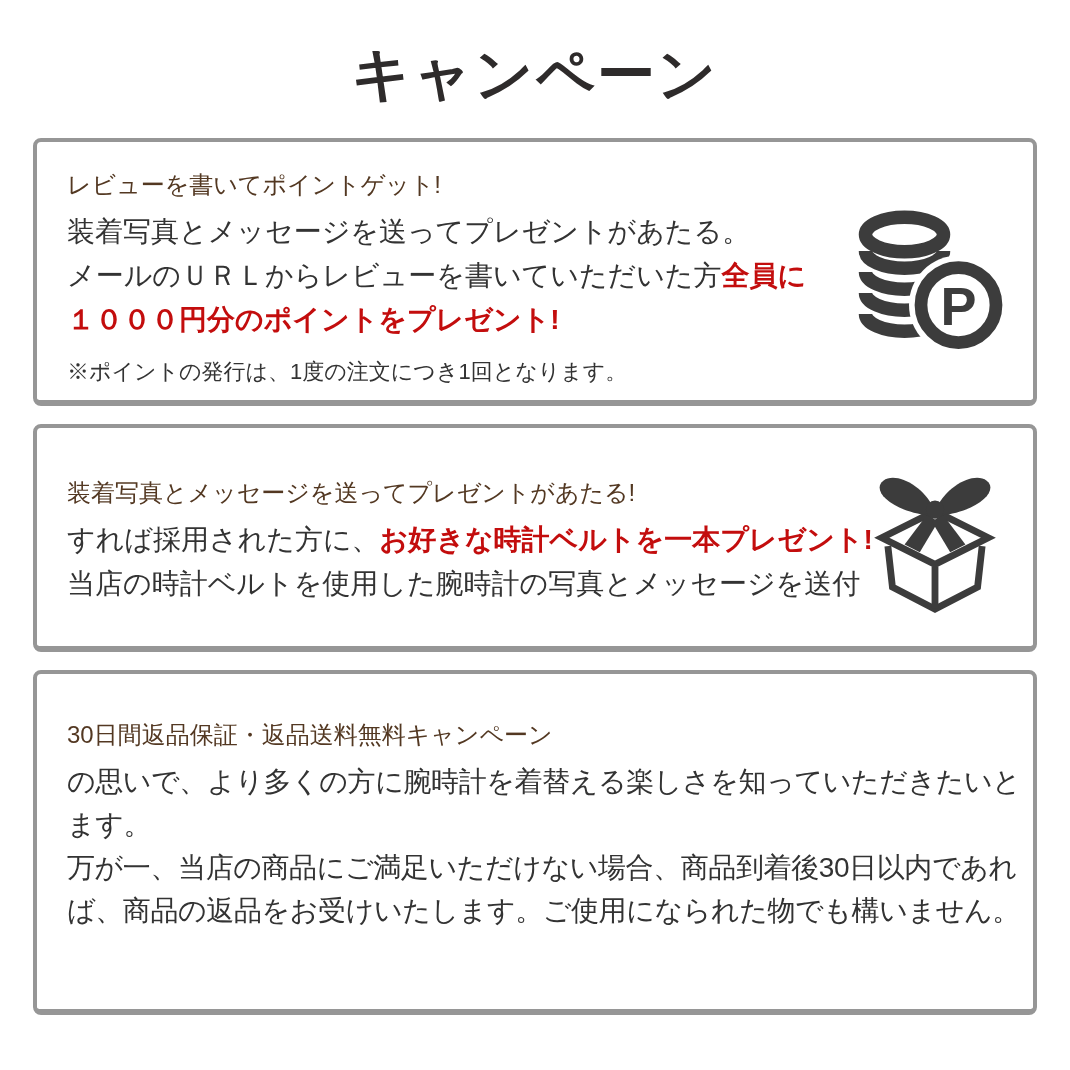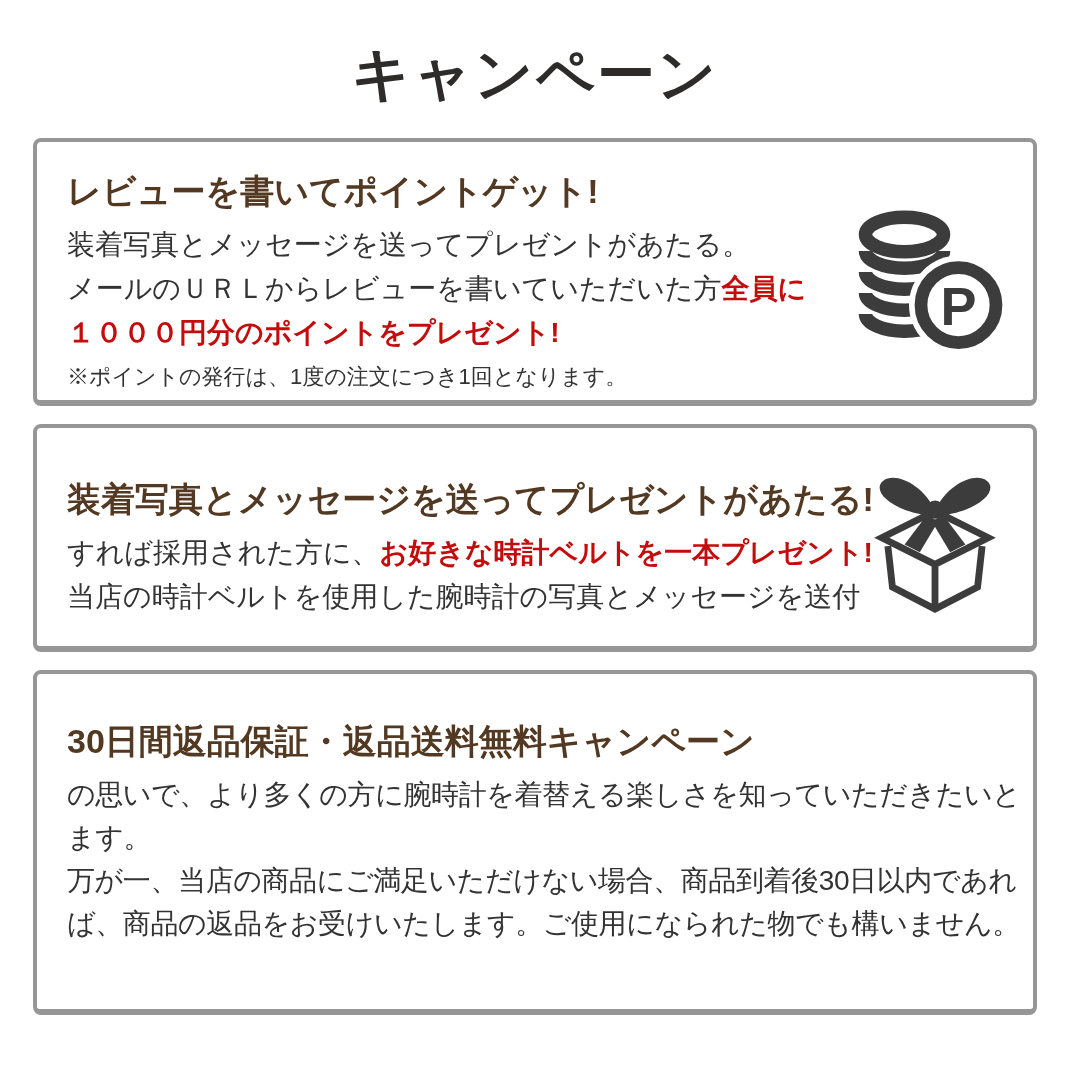--- a/index.html
+++ b/index.html
@@ -26,33 +26,33 @@
   }
   .card-1 { top: 138px; height: 268px; }
   .card-2 { top: 424px; height: 228px; }
   .card-3 { top: 670px; height: 345px; }
   .card-inner { position: relative; height: 100%; box-sizing: border-box; padding: 0 26px 0 30px; }
   .card-1 .card-inner { padding-top: 28px; }
   .card-2 .card-inner { padding-top: 50px; }
   .card-3 .card-inner { padding-top: 46px; }
   .card-heading {
     margin: 0 0 10px 0;
-    font-size: 34px; font-weight: 700; line-height: 1.25;
+    font-size: 24px; font-weight: 400; line-height: 1.25;
     color: var(--heading-brown, #533822);
     white-space: nowrap;
   }
   .line {
     font-size: 28px; line-height: 44px; font-weight: 400;
     color: var(--body-text, #333333);
     white-space: nowrap;
   }
   .card-3 .line { line-height: 43px; letter-spacing: -0.4px; }
   .red { color: var(--accent-red, #c30d0d); font-weight: 700; }
   .note {
-    font-size: 22px; line-height: 34px; margin-top: 5px;
+    font-size: 22px; line-height: 34px; margin-top: 13px;
     color: var(--body-text, #333333);
     white-space: nowrap;
   }
   .card-icon { position: absolute; color: var(--icon-gray, #3c3c3c); }
   .icon-coins { right: 28px; top: 64px; width: 150px; height: 150px; }
   .icon-gift  { right: 22px; top: 32px; width: 152px; height: 160px; }
 </style>
 </head>
 <body style="background: rgb(255, 255, 255);">
 

